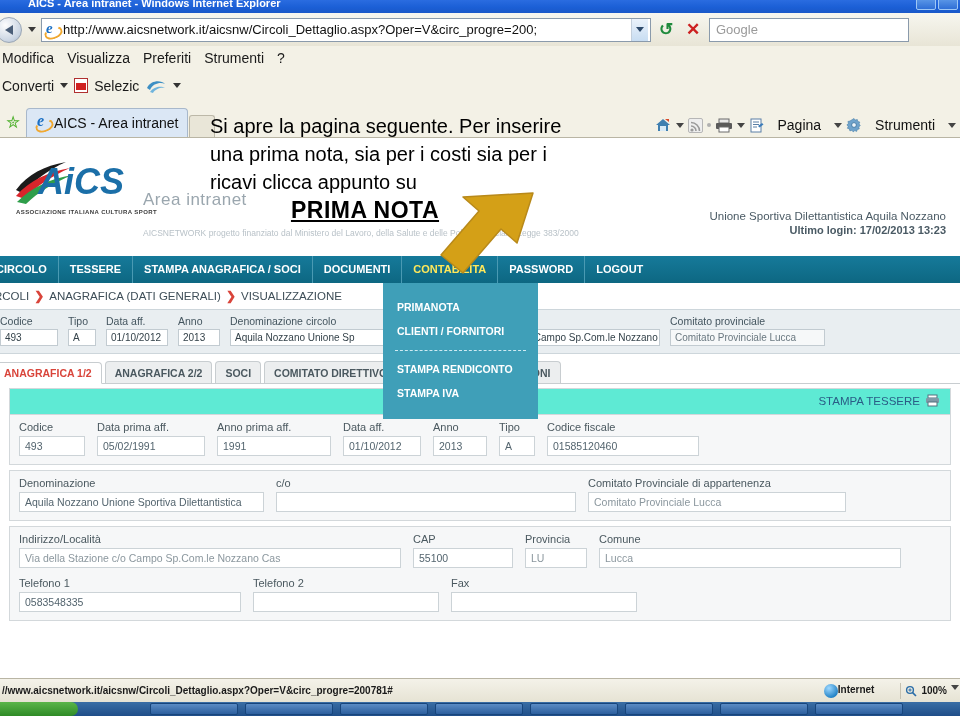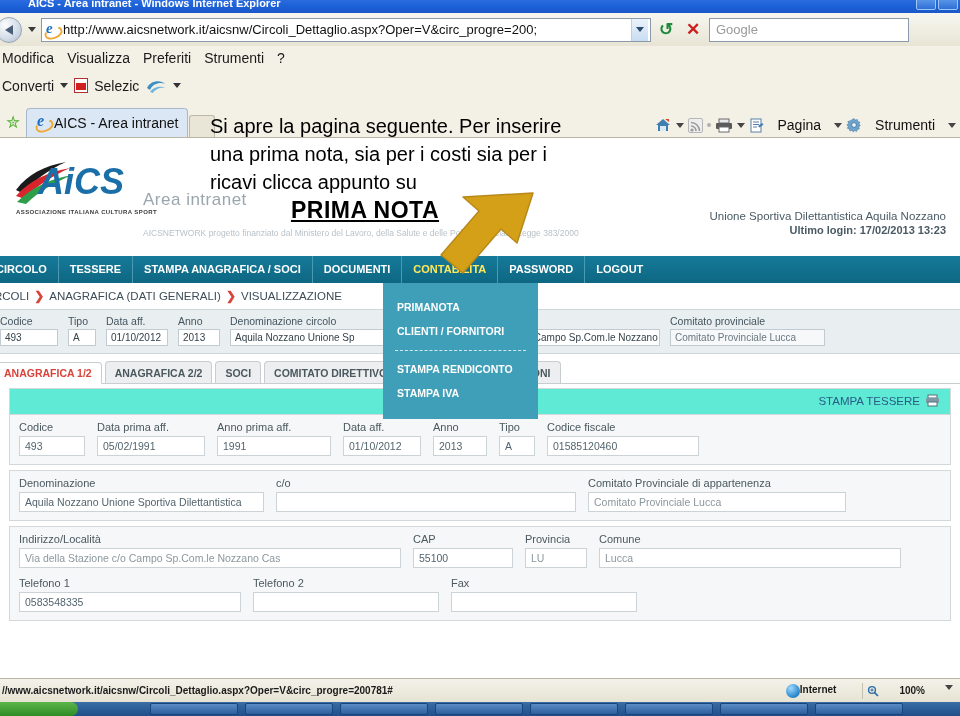--- a/index.html
+++ b/index.html
@@ -320,21 +320,21 @@
     position: absolute; top: 678px; left: 0; width: 960px; height: 24px;
     background: linear-gradient(to bottom,#f4f2e9,#e6e3d4);
     border-top: 1px solid #b9b5a4;
     display: flex; align-items: center; font-size: 10px; color: #1a1a1a; font-weight: bold;
   }
   .sb-url { padding-left: 2px; white-space: nowrap; flex: none; }
   .sb-zone { margin-left: auto; display: flex; align-items: flex-start; padding-right: 22px; }
   .globe-ico { width: 14px; height: 14px; border-radius: 50%;
     background: radial-gradient(circle at 35% 30%,#9ed8ff,#1d7fc4 75%,#0f5e96);
     position: relative; flex: none; }
-  .sb-zoom { display: flex; align-items: flex-start; gap: 20px; padding-right: 7px; }
+  .sb-zoom { display: flex; align-items: flex-start; gap: 4px; padding-right: 1px; }
   .zoom-ico { width: 12px; height: 12px; position: relative; flex: none; }
   .sb-sep { width: 1px; height: 16px; background: #c5c1b1; margin: 0 4px; }
 
   .taskbar {
     position: absolute; top: 702px; left: 0; width: 960px; height: 14px;
     background: linear-gradient(to bottom,#3a6ea5,#1f4e89);
     overflow: hidden;
   }
   .start-btn {
     position: absolute; left: 0; top: 0; width: 78px; height: 14px;

